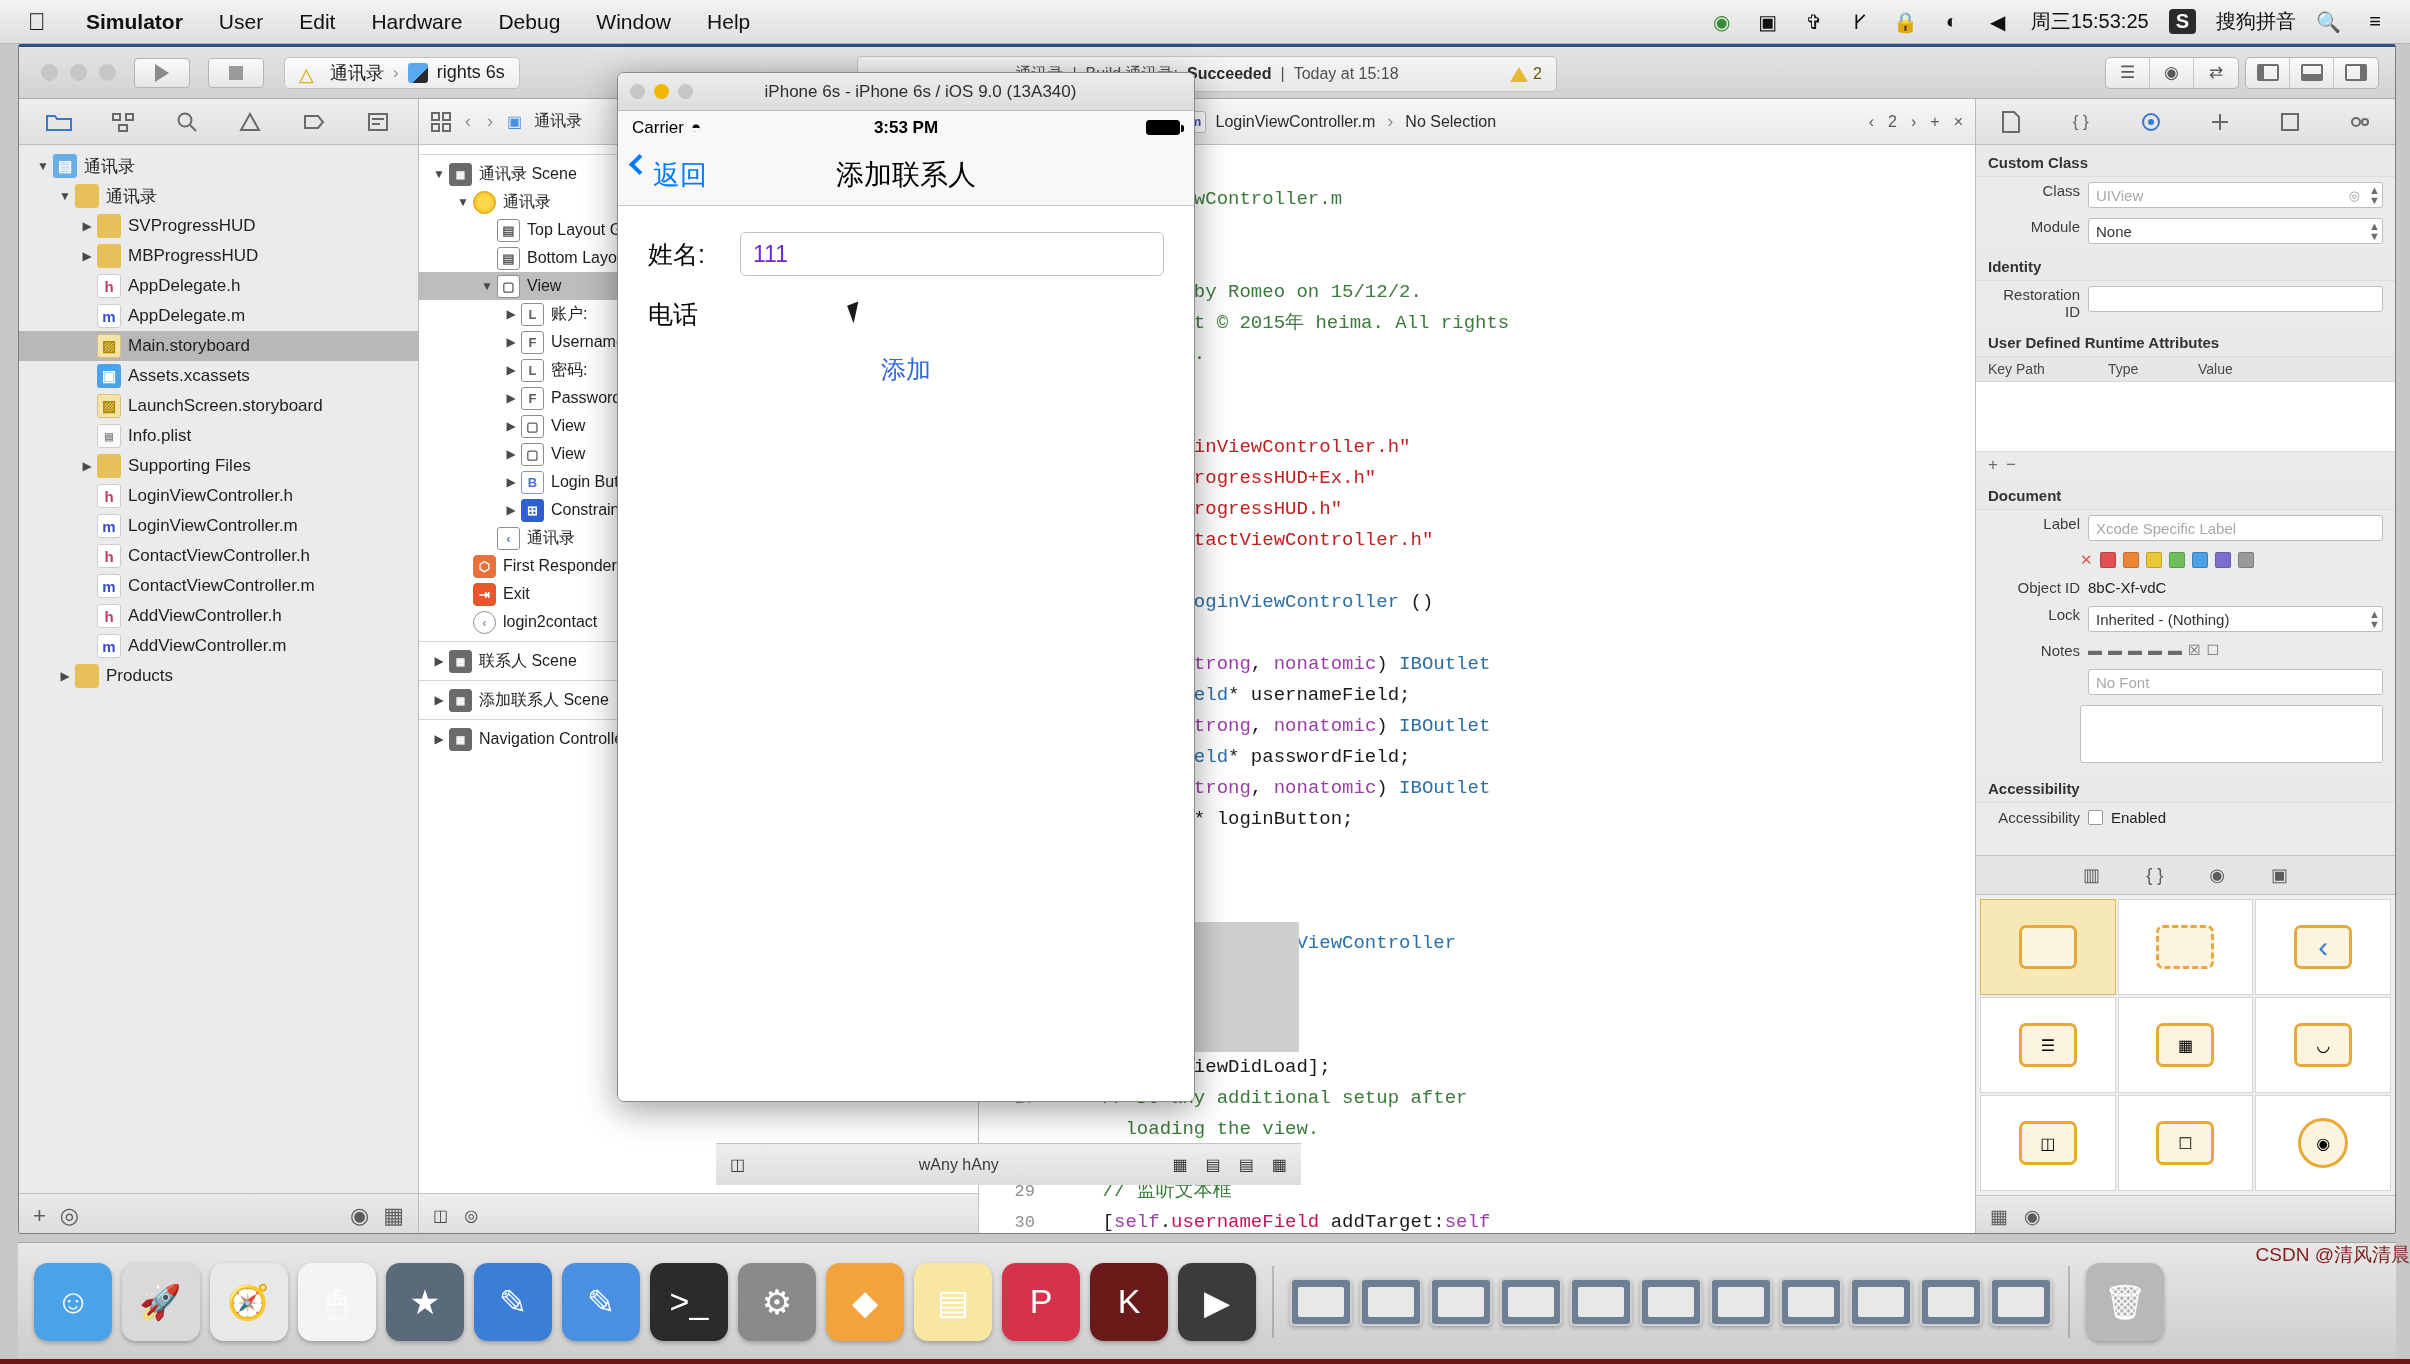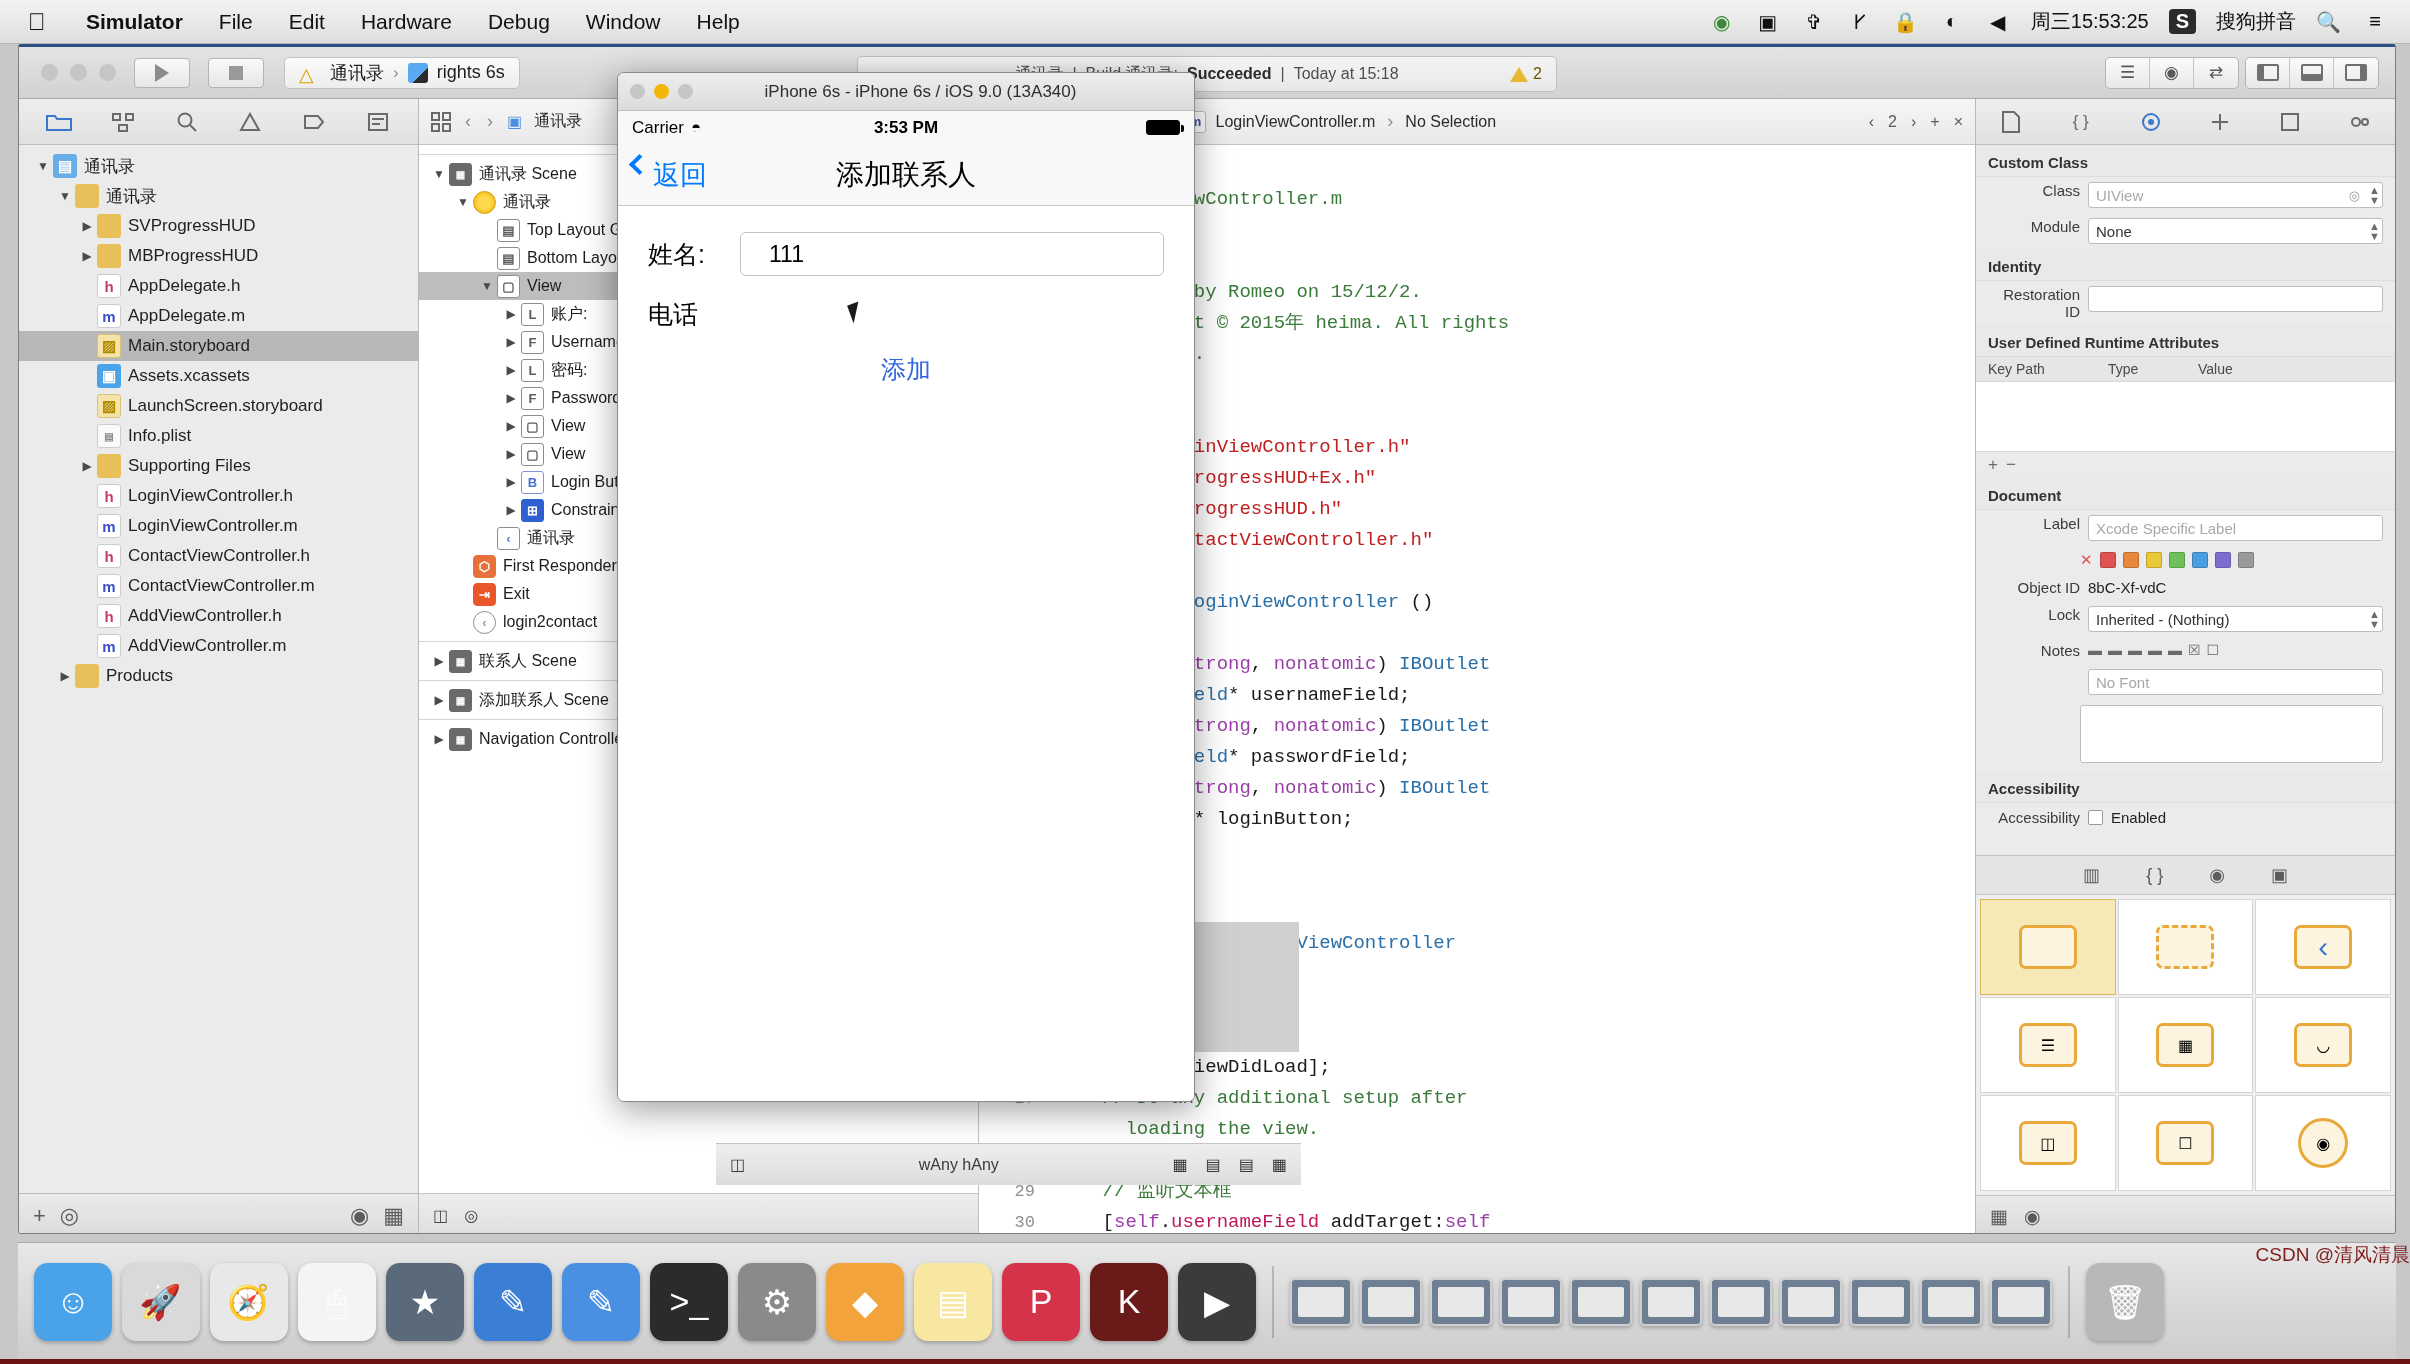--- a/index.html
+++ b/index.html
@@ -246,21 +246,21 @@
     display: flex; align-items: center; position: relative; padding: 0 14px;
   }
   .backbtn { display: flex; align-items: flex-start; gap: 6px; color: #007aff; font-size: 27px; }
   .chev-left { width: 15px; height: 15px; border-left: 4px solid #007aff; border-bottom: 4px solid #007aff; transform: rotate(45deg); }
   .ios-nav .ttl { position: absolute; left: 50%; transform: translateX(-50%); font-size: 28px; color: #000; font-weight: normal; }
   .form { padding: 26px 30px 0; }
   .frm-row { display: flex; align-items: center; gap: 14px; margin-bottom: 22px; }
   .frm-lab { font-size: 25px; color: #000; width: 78px; }
   .frm-input {
     flex: 1; height: 44px; border: 1px solid #c2c2c2; border-radius: 6px; background: #fff;
-    display: flex; align-items: center; padding: 0 28px; font-size: 23px; color: #000000;
+    display: flex; align-items: center; padding: 0 12px; font-size: 23px; color: #6d28d9;
   }
   .caret { width: 2px; height: 26px; background: #2a2a2a; margin-left: 1px; }
   .addbtn { text-align: center; color: #2f66e0; font-size: 25px; margin-top: 22px; }
   .cursor-arrow { position: absolute; left: 232px; top: 192px; width: 0; height: 0;
     border-left: 12px solid #1a1a1a; border-bottom: 19px solid transparent; transform: rotate(-20deg); }
 
   
   .dock {
     position: absolute; left: 18px; bottom: 4px; width: 2378px; height: 118px;
     background: linear-gradient(to bottom, rgba(233,233,233,.95), rgba(205,205,205,.95));
@@ -278,21 +278,21 @@
   .botline { position: absolute; left: 0; bottom: 0; width: 100%; height: 5px; background: #6e1414; }
 </style>
 </head>
 <body>
 
 <div id="root">
 
   <div class="menubar">
     <span class="apple"></span>
     <span class="mitem bold">Simulator</span>
-    <span class="mitem">File</span>
+    <span class="mitem">User</span>
     <span class="mitem">Edit</span>
     <span class="mitem">Hardware</span>
     <span class="mitem">Debug</span>
     <span class="mitem">Window</span>
     <span class="mitem">Help</span>
     <div class="right">
       <span class="mb-ico" style="color:#3a8a3a;">◉</span>
       <span class="mb-ico">▣</span>
       <span class="mb-ico">✞</span>
       <span class="mb-ico">𐌖</span>

